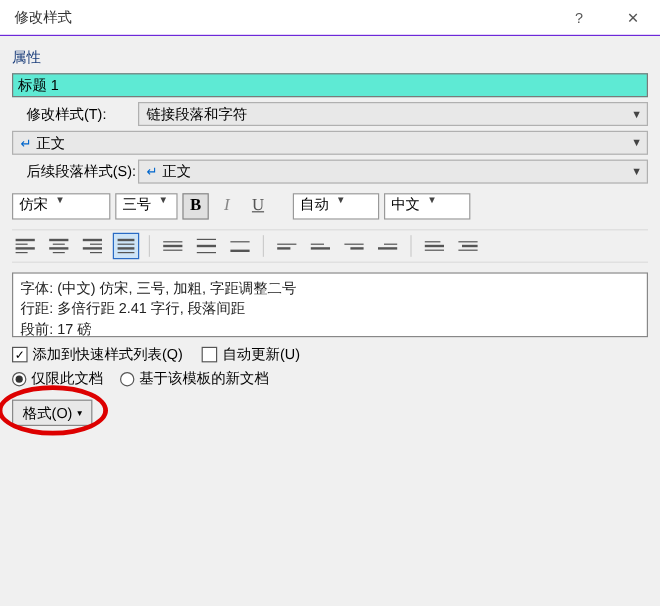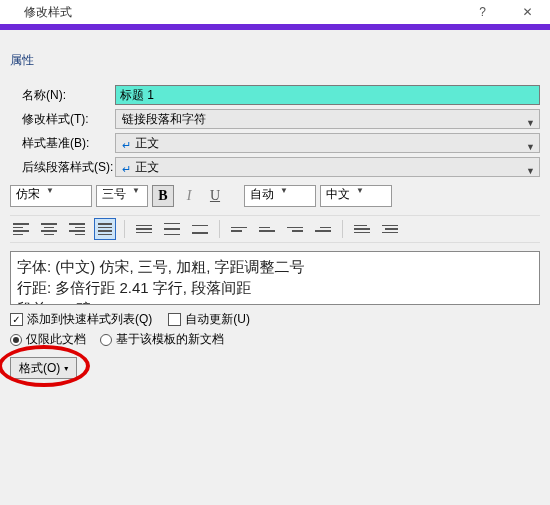--- a/index.html
+++ b/index.html
@@ -1,44 +1,44 @@
 <!DOCTYPE html>
 <html><head>
 <meta charset="utf-8">
 <style>
 * { box-sizing: border-box; margin: 0; padding: 0; }
 body { font-family: "Microsoft YaHei", SimSun, sans-serif; font-size: 12px; background: #f0f0f0; width: 550px; height: 505px; overflow: hidden; }
-.titlebar { background: #fff; height: 30px; display: flex; align-items: center; padding-left: 24px; border-bottom: 6px solid #6d28d9; }
+.titlebar { background: #fff; height: 30px; display: flex; align-items: center; padding-left: 12px; border-bottom: 1px solid #6d28d9; }
 .titlebar-title { flex: 1; color: #333; }
 .titlebar-btns { display: flex; }
 .titlebar-btn { width: 45px; height: 30px; display: flex; align-items: center; justify-content: center; color: #555; }
 .content { padding: 6px 10px 10px 10px; background: #f0f0f0; }
-.section-label { color: #1a3d7a; margin: 16px 0; }
+.section-label { color: #1a3d7a; margin: 4px 0; }
 .form-row { display: flex; align-items: center; margin: 4px 0; }
 .form-label { width: 105px; padding-left: 12px; }
 .text-input { flex: 1; border: 1px solid #7a7a7a; background: #5eead4; height: 20px; padding: 0 4px; font-size: 12px; }
-.combo { flex: 1; position: relative; border: 1px solid #b0b0b0; background: #e8e8e8; height: 20px; display: flex; align-items: flex-end; padding: 0 4px 0 6px; }
+.combo { flex: 1; position: relative; border: 1px solid #b0b0b0; background: #e8e8e8; height: 20px; display: flex; align-items: center; padding: 0 4px 0 6px; }
 .combo-arrow { margin-left: auto; font-size: 9px; color: #444; }
 .refresh-icon { margin-right: 4px; color: #0066cc; font-size: 11px; }
 .toolbar-row { display: flex; align-items: center; gap: 4px; margin: 8px 0; }
 .tb-combo { border: 1px solid #999; background: #fff; height: 22px; display: flex; align-items: flex-start; padding: 0 3px 0 5px; font-size: 12px; }
 .tb-arrow { margin-left: 6px; font-size: 8px; color: #444; }
 .tb-btn { width: 22px; height: 22px; border: 1px solid transparent; display: flex; align-items: center; justify-content: center; font-family: "Times New Roman", serif; font-size: 14px; }
 .tb-btn.bold { font-weight: bold; border: 1px solid #888; background: #e0e0e0; }
 .tb-btn.italic { font-style: italic; color: #888; }
 .tb-btn.underline { text-decoration: underline; color: #555; }
 .align-row { display: flex; align-items: center; gap: 6px; margin: 6px 0; padding: 2px 0; border-top: 1px solid #ddd; border-bottom: 1px solid #ddd; }
 .align-btn { width: 22px; height: 22px; display: flex; flex-direction: column; justify-content: center; gap: 2px; padding: 3px; }
 .align-btn.active { border: 1px solid #2a6bc4; background: #cde4f7; }
 .aln { height: 1.5px; background: #555; }
 .sep { width: 1px; height: 18px; background: #ccc; margin: 0 2px; }
 .preview-box { border: 1px solid #888; background: #fff; height: 125px; padding: 10px 12px; margin: 4px 0; overflow: hidden; }
 .preview-grey { color: #bbb; font-size: 11px; line-height: 1.5; word-break: break-all; }
 .preview-heading { font-family: FangSong, SimSun, serif; font-weight: bold; font-size: 17px; color: #000; margin-top: 14px; }
-.desc-box { border: 1px solid #888; background: #fff; height: 54px; padding: 4px 6px; margin: 8px 0 6px 0; font-size: 15px; line-height: 1.4; color: #222; overflow: hidden; }
+.desc-box { border: 1px solid #888; background: #fff; height: 54px; padding: 4px 6px; margin: 8px 0 6px 0; font-size: 12px; line-height: 1.4; color: #222; overflow: hidden; }
 .check-row { display: flex; align-items: center; gap: 4px; margin: 3px 0; font-size: 12px; }
 .checkbox { width: 13px; height: 13px; border: 1px solid #555; background: #fff; display: inline-flex; align-items: center; justify-content: center; font-size: 10px; }
 .radio { width: 12px; height: 12px; border: 1px solid #555; border-radius: 50%; background: #fff; display: inline-flex; align-items: center; justify-content: center; }
 .radio.sel::after { content: ''; width: 6px; height: 6px; background: #333; border-radius: 50%; }
 .format-btn-wrap { position: relative; margin-top: 6px; display: inline-block; }
 .format-btn { border: 1px solid #888; background: #e8e8e8; height: 22px; padding: 0 8px; display: flex; align-items: center; font-size: 12px; }
 .red-circle { position: absolute; border: 4px solid #d00; border-radius: 50%; width: 92px; height: 42px; left: -12px; top: -12px; pointer-events: none; }
 </style>
 </head>
 <body>
@@ -48,32 +48,30 @@
   <div class="titlebar-btns">
     <div class="titlebar-btn">?</div>
     <div class="titlebar-btn">✕</div>
   </div>
 </div>
 
 <div class="content">
   <div class="section-label">属性</div>
 
   <div class="form-row">
-    <div class="form-label">名称(N):</div>
     <input class="text-input" value="标题 1" style="">
   </div>
   <div class="form-row">
     <div class="form-label">修改样式(T):</div>
     <div class="combo">
       <span>链接段落和字符</span>
       <span class="combo-arrow">▼</span>
     </div>
   </div>
   <div class="form-row">
-    <div class="form-label">样式基准(B):</div>
     <div class="combo">
       <span class="refresh-icon">↵</span>
       <span>正文</span>
       <span class="combo-arrow">▼</span>
     </div>
   </div>
   <div class="form-row">
     <div class="form-label">后续段落样式(S):</div>
     <div class="combo">
       <span class="refresh-icon">↵</span>

